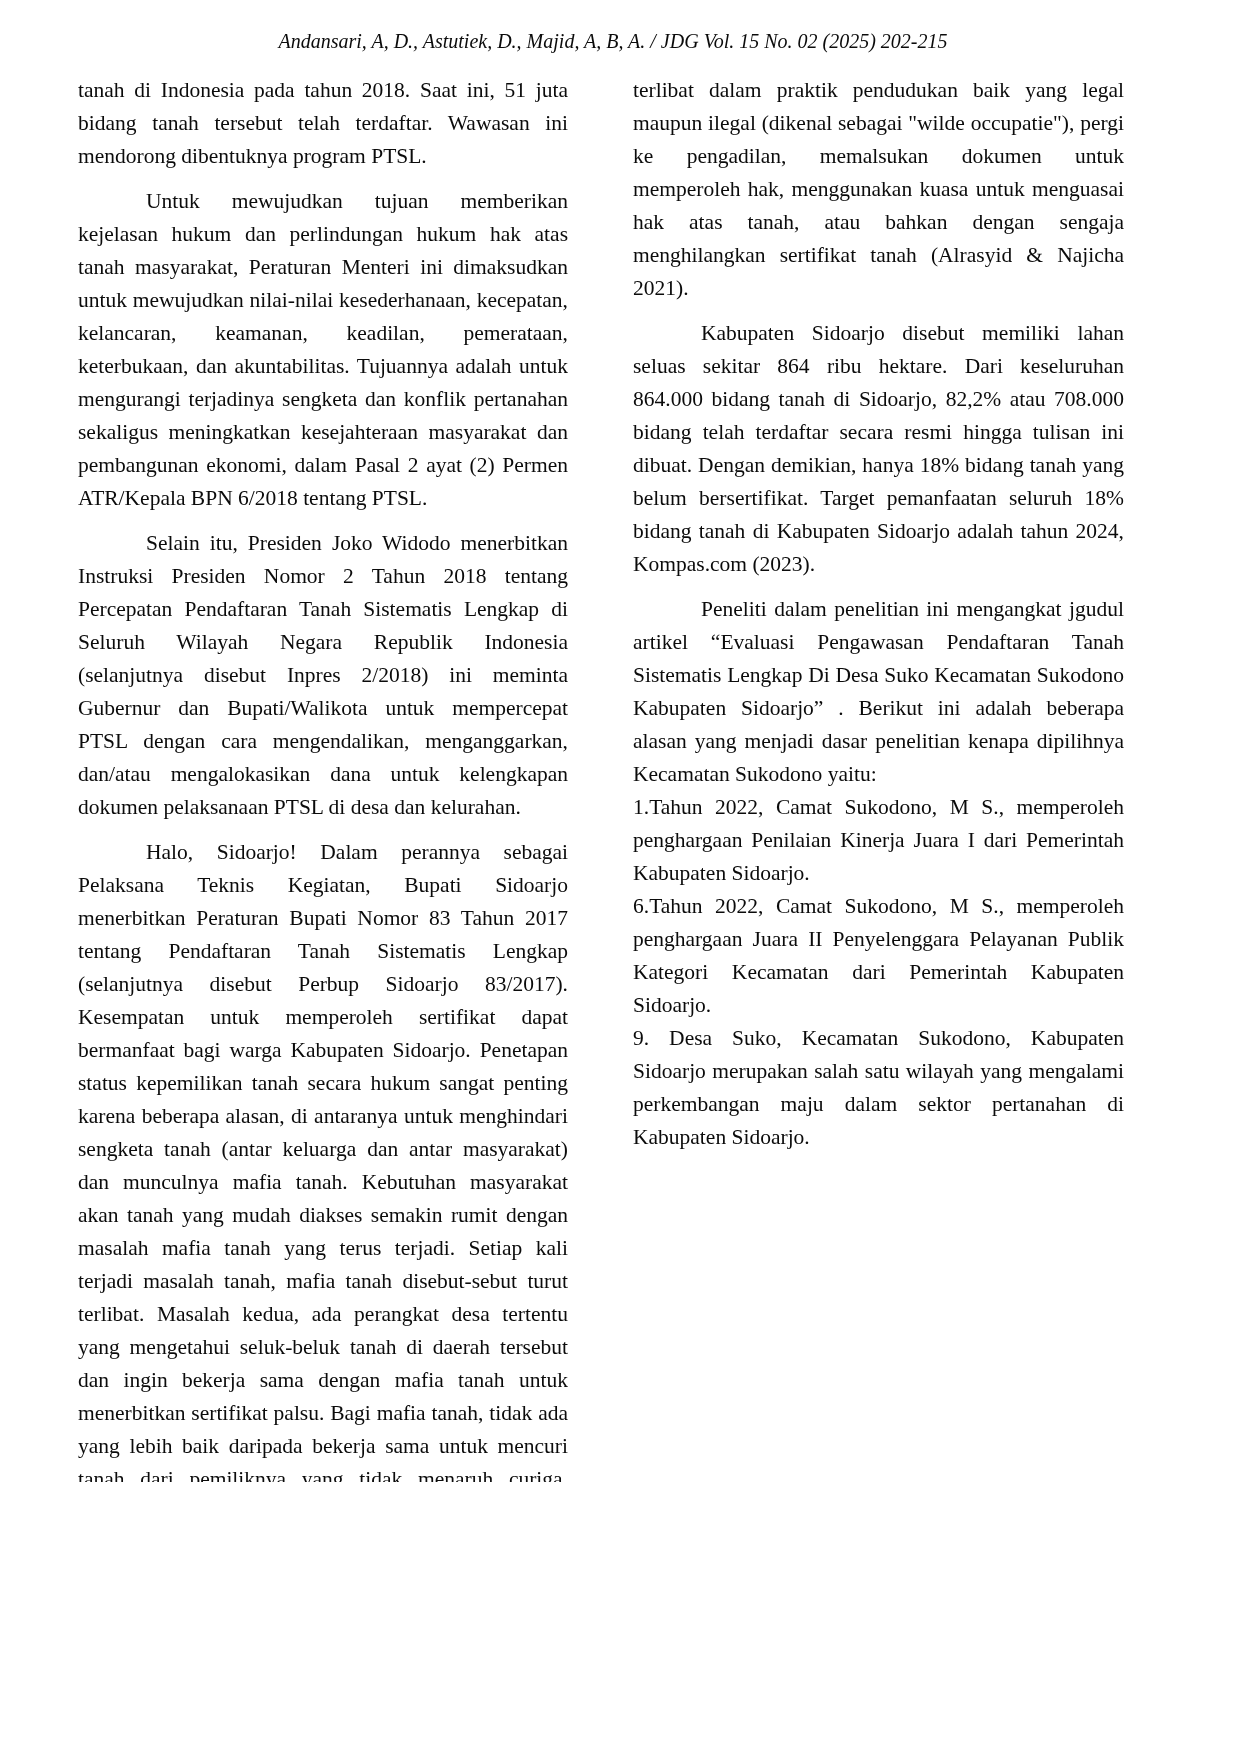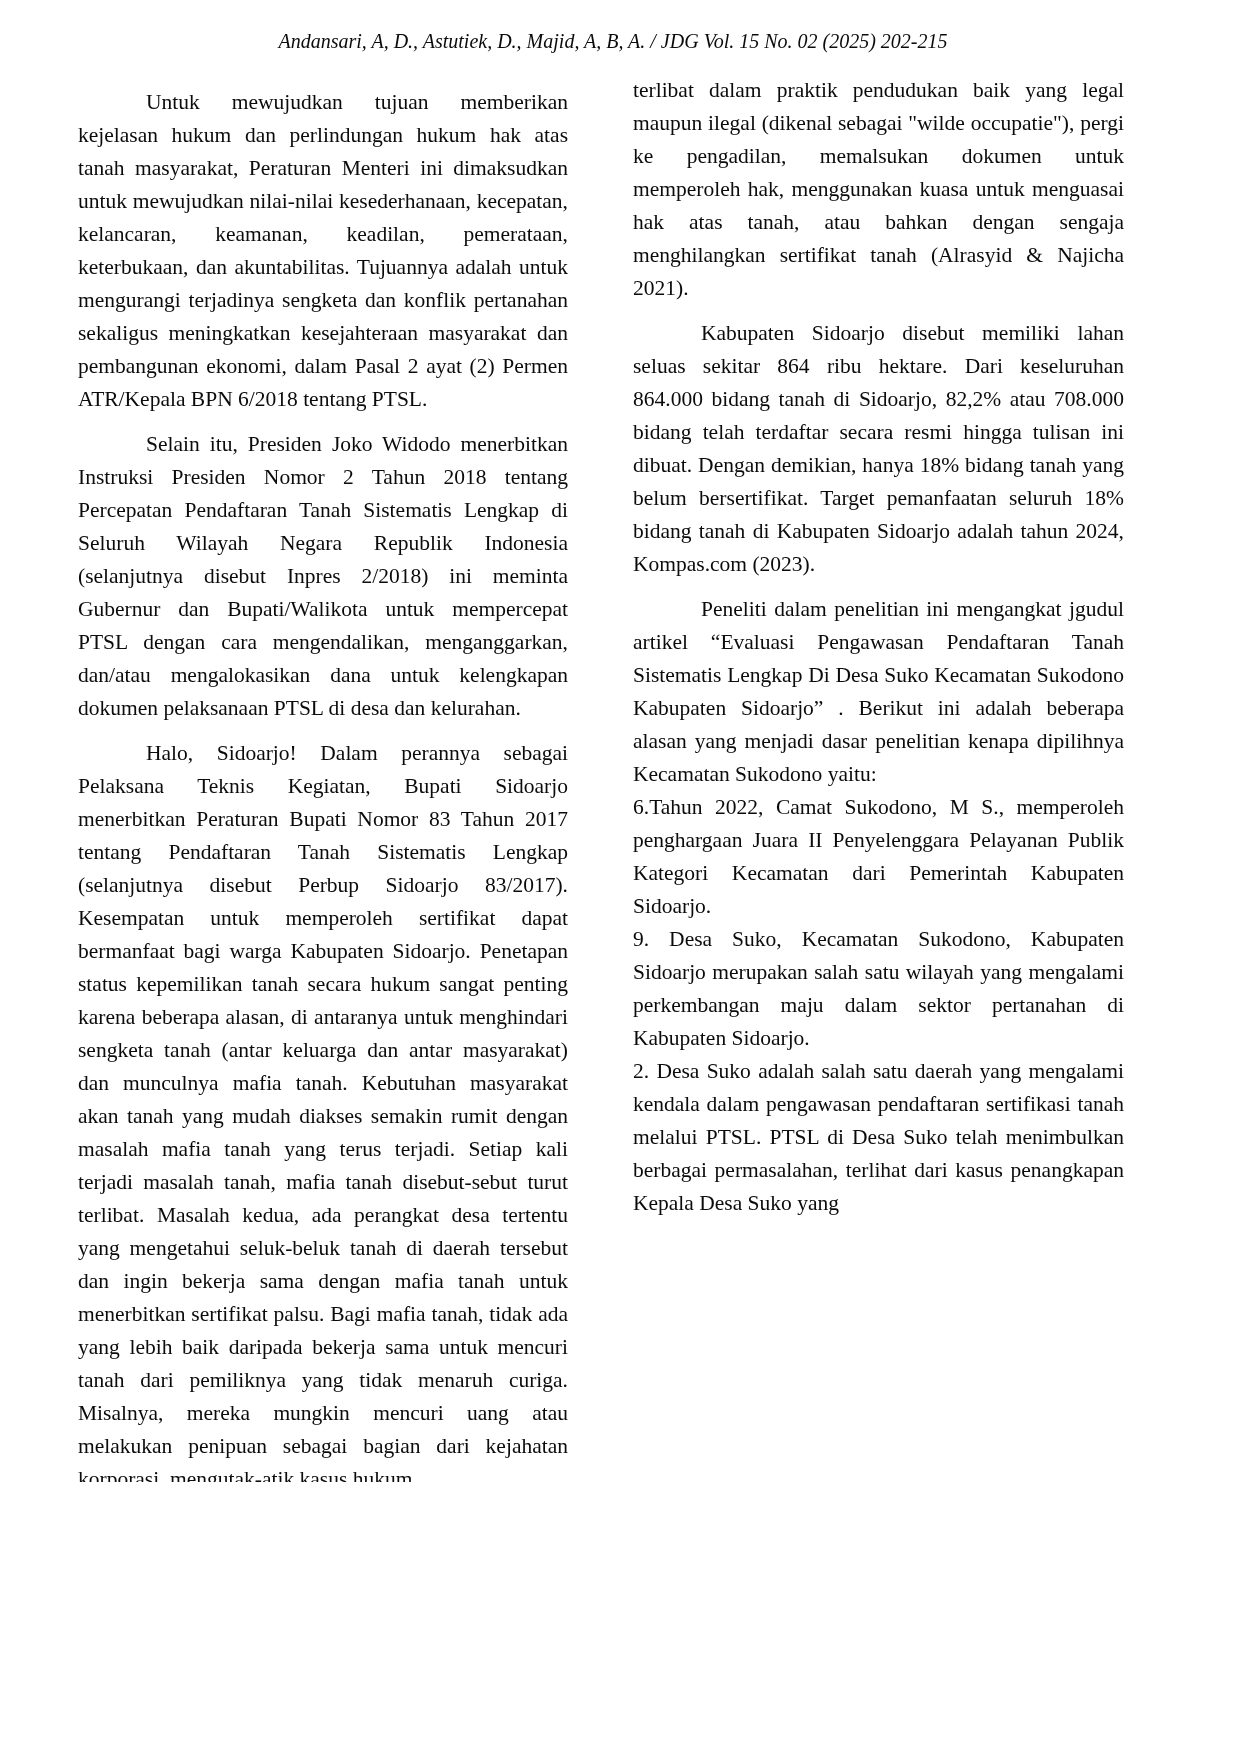--- a/index.html
+++ b/index.html
@@ -71,31 +71,32 @@
 </head>
 <body>
 
 <div class="page">
 
   <div class="running-header">Andansari, A, D., Astutiek, D., Majid, A, B, A. / JDG Vol. 15 No. 02 (2025) 202-215</div>
 
   <div class="columns">
 
     <div class="column left">
+      <p class="cont">tanah di Indonesia pada tahun 2018. Saat ini, 51 juta bidang tanah tersebut telah terdaftar. Wawasan ini mendorong dibentuknya program PTSL.</p>
       <p class="indent">Untuk mewujudkan tujuan memberikan kejelasan hukum dan perlindungan hukum hak atas tanah masyarakat, Peraturan Menteri ini dimaksudkan untuk mewujudkan nilai-nilai kesederhanaan, kecepatan, kelancaran, keamanan, keadilan, pemerataan, keterbukaan, dan akuntabilitas. Tujuannya adalah untuk mengurangi terjadinya sengketa dan konflik pertanahan sekaligus meningkatkan kesejahteraan masyarakat dan pembangunan ekonomi, dalam Pasal 2 ayat (2) Permen ATR/Kepala BPN 6/2018 tentang PTSL.</p>
       <p class="indent">Selain itu, Presiden Joko Widodo menerbitkan Instruksi Presiden Nomor 2 Tahun 2018 tentang Percepatan Pendaftaran Tanah Sistematis Lengkap di Seluruh Wilayah Negara Republik Indonesia (selanjutnya disebut Inpres 2/2018) ini meminta Gubernur dan Bupati/Walikota untuk mempercepat PTSL dengan cara mengendalikan, menganggarkan, dan/atau mengalokasikan dana untuk kelengkapan dokumen pelaksanaan PTSL di desa dan kelurahan.</p>
       <p class="indent">Halo, Sidoarjo! Dalam perannya sebagai Pelaksana Teknis Kegiatan, Bupati Sidoarjo menerbitkan Peraturan Bupati Nomor 83 Tahun 2017 tentang Pendaftaran Tanah Sistematis Lengkap (selanjutnya disebut Perbup Sidoarjo 83/2017). Kesempatan untuk memperoleh sertifikat dapat bermanfaat bagi warga Kabupaten Sidoarjo. Penetapan status kepemilikan tanah secara hukum sangat penting karena beberapa alasan, di antaranya untuk menghindari sengketa tanah (antar keluarga dan antar masyarakat) dan munculnya mafia tanah. Kebutuhan masyarakat akan tanah yang mudah diakses semakin rumit dengan masalah mafia tanah yang terus terjadi. Setiap kali terjadi masalah tanah, mafia tanah disebut-sebut turut terlibat. Masalah kedua, ada perangkat desa tertentu yang mengetahui seluk-beluk tanah di daerah tersebut dan ingin bekerja sama dengan mafia tanah untuk menerbitkan sertifikat palsu. Bagi mafia tanah, tidak ada yang lebih baik daripada bekerja sama untuk mencuri tanah dari pemiliknya yang tidak menaruh curiga. Misalnya, mereka mungkin mencuri uang atau melakukan penipuan sebagai bagian dari kejahatan korporasi, mengutak-atik kasus hukum,</p>
     </div>
 
     <div class="column right">
       <p class="cont">terlibat dalam praktik pendudukan baik yang legal maupun ilegal (dikenal sebagai "wilde occupatie"), pergi ke pengadilan, memalsukan dokumen untuk memperoleh hak, menggunakan kuasa untuk menguasai hak atas tanah, atau bahkan dengan sengaja menghilangkan sertifikat tanah (Alrasyid &amp; Najicha 2021).</p>
       <p class="indent">Kabupaten Sidoarjo disebut memiliki lahan seluas sekitar 864 ribu hektare. Dari keseluruhan 864.000 bidang tanah di Sidoarjo, 82,2% atau 708.000 bidang telah terdaftar secara resmi hingga tulisan ini dibuat. Dengan demikian, hanya 18% bidang tanah yang belum bersertifikat. Target pemanfaatan seluruh 18% bidang tanah di Kabupaten Sidoarjo adalah tahun 2024, Kompas.com (2023).</p>
       <p class="indent">Peneliti dalam penelitian ini mengangkat jgudul artikel “Evaluasi Pengawasan Pendaftaran Tanah Sistematis Lengkap Di Desa Suko Kecamatan Sukodono Kabupaten Sidoarjo” . Berikut ini adalah beberapa alasan yang menjadi dasar penelitian kenapa dipilihnya Kecamatan Sukodono yaitu:</p>
+      <p class="tight">1.Tahun 2022, Camat Sukodono, M S., memperoleh penghargaan Penilaian Kinerja Juara I dari Pemerintah Kabupaten Sidoarjo.</p>
       <p class="tight">6.Tahun 2022, Camat Sukodono, M S., memperoleh penghargaan Juara II Penyelenggara Pelayanan Publik Kategori Kecamatan dari Pemerintah Kabupaten Sidoarjo.</p>
       <p class="tight">9. Desa Suko, Kecamatan Sukodono, Kabupaten Sidoarjo merupakan salah satu wilayah yang mengalami perkembangan maju dalam sektor pertanahan di Kabupaten Sidoarjo.</p>
-      <p class="tight">2. Desa Suko adalah salah satu daerah yang mengalami kendala dalam pengawasan pendaftaran sertifikasi tanah melalui PTSL. PTSL di Desa Suko telah menimbulkan berbagai permasalahan, terlihat dari kasus penangkapan Kepala Desa Suko yang</p>
     </div>
 
   </div>
 
   <div class="page-number">354</div>
 
 </div>
 
 </body></html>

